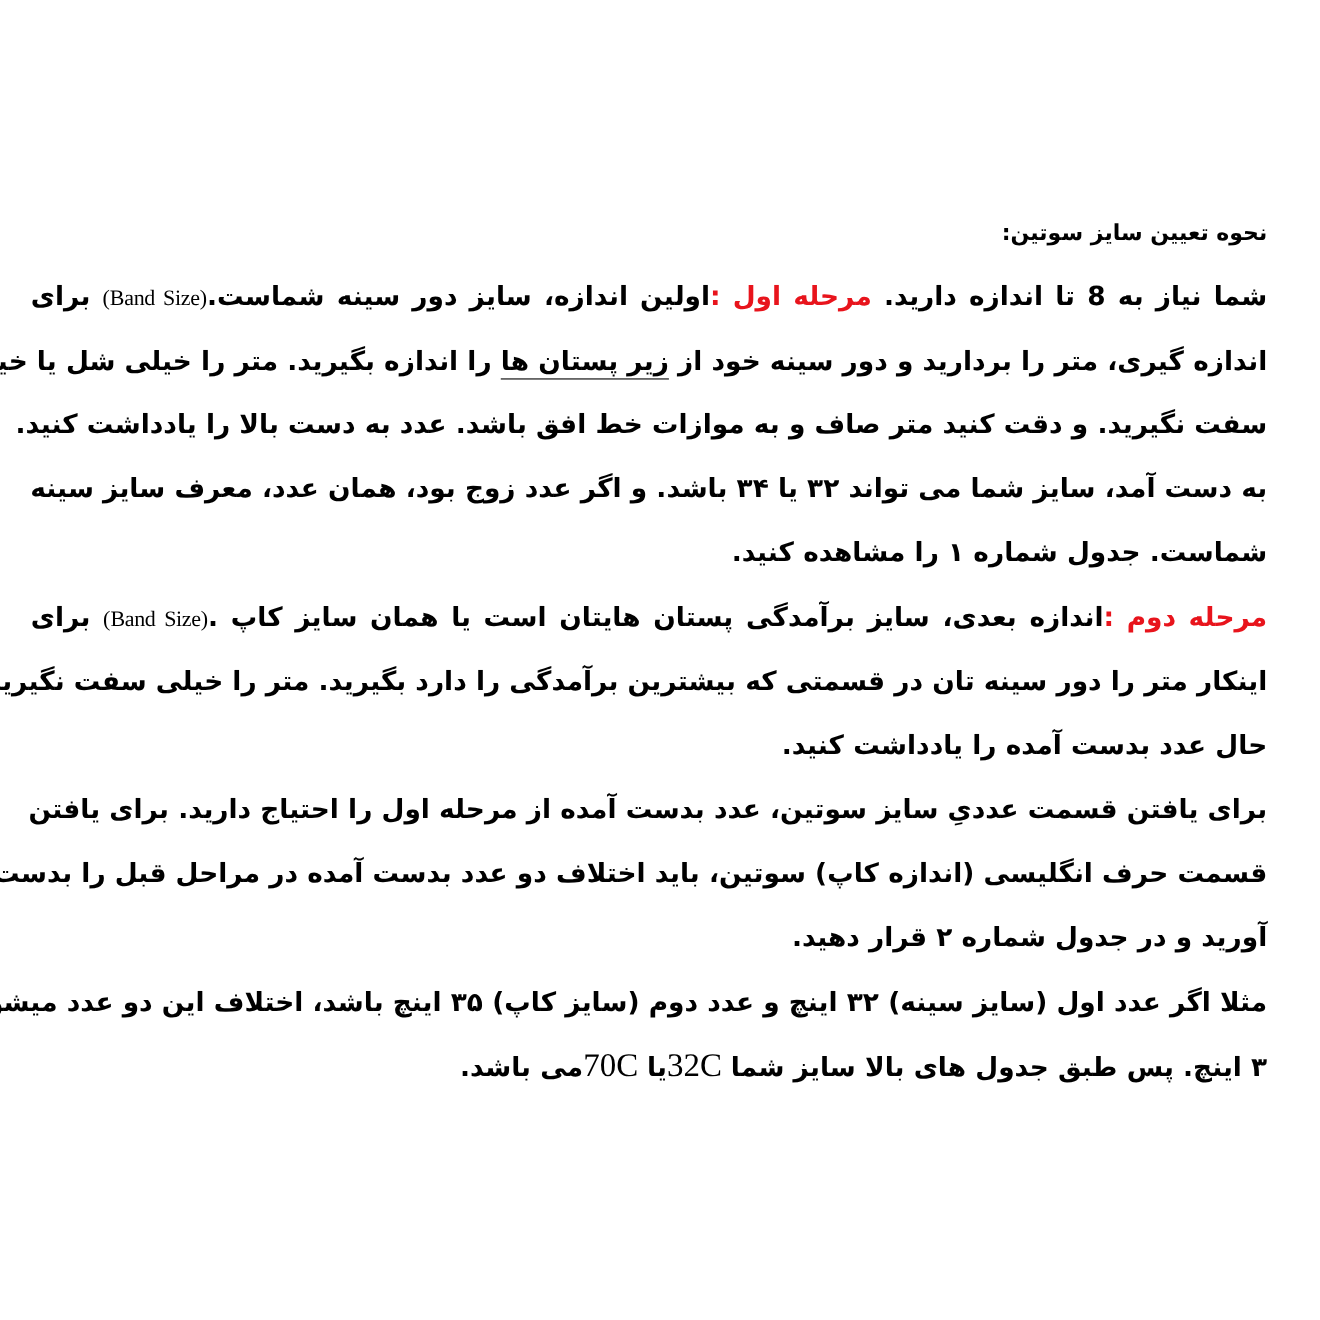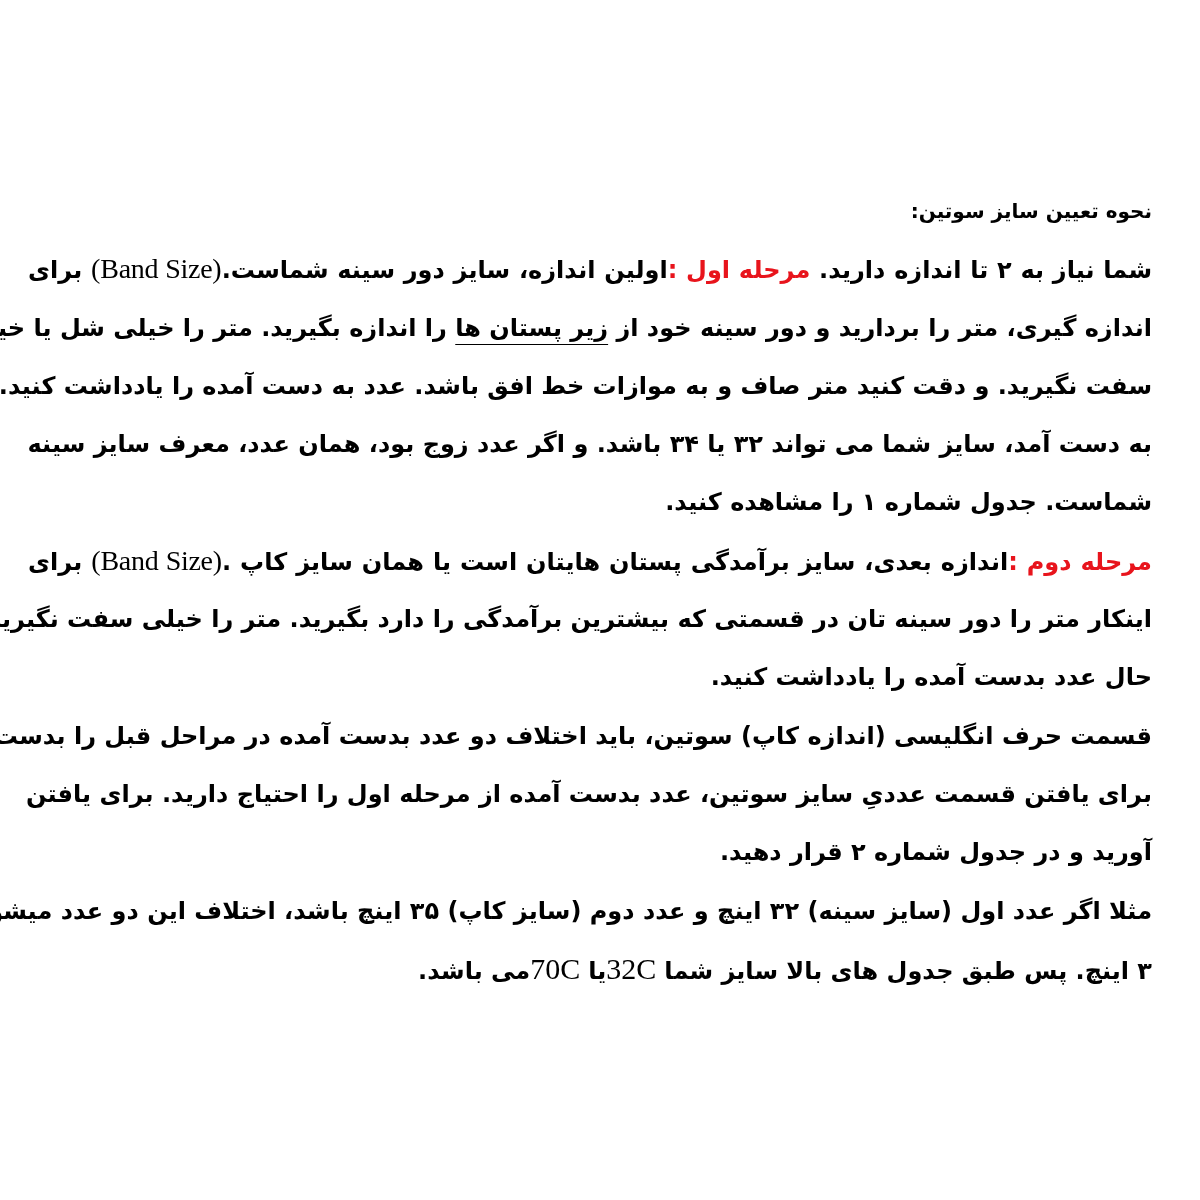--- a/index.html
+++ b/index.html
@@ -39,21 +39,21 @@
     .title {
       font-size: 20px;
       font-weight: bold;
     }
     .red {
       color: #e8141c;
     }
     .latin {
       font-family: "Liberation Serif", serif;
       font-weight: normal;
-      font-size: 28px;
+      font-size: 20px;
       unicode-bidi: isolate;
     }
     .latin-bold {
       font-family: "Liberation Serif", serif;
       font-weight: normal;
       font-size: 30px;
     }
     .underline {
       text-decoration: underline;
       text-underline-offset: 8px;
@@ -63,29 +63,29 @@
 </head>
 <body>
 
 <div class="doc">
 
   <div class="line title">
     <span>نحوه تعیین سایز سوتین:</span>
   </div>
 
   <div class="line justify">
-    <span>شما نیاز به ۲ تا اندازه دارید. </span><span class="red">مرحله اول :</span><span>اولین اندازه، سایز دور سینه شماست.</span><span class="latin">(Band Size)</span><span>  برای</span>
+    <span>شما نیاز به 8 تا اندازه دارید. </span><span class="red">مرحله اول :</span><span>اولین اندازه، سایز دور سینه شماست.</span><span class="latin">(Band Size)</span><span>  برای</span>
   </div>
 
   <div class="line justify">
     <span>اندازه گیری، متر را بردارید و دور سینه خود از </span><span class="underline">زیر پستان ها</span><span> را اندازه بگیرید. متر را خیلی شل یا خیلی</span>
   </div>
 
   <div class="line justify">
-    <span>سفت نگیرید. و دقت کنید متر صاف و به موازات خط افق باشد. عدد به دست آمده را یادداشت کنید.</span>
+    <span>سفت نگیرید. و دقت کنید متر صاف و به موازات خط افق باشد. عدد به دست بالا را یادداشت کنید.</span>
   </div>
 
 
   <div class="line justify">
     <span>به دست آمد، سایز شما می تواند ۳۲ یا ۳۴ باشد. و اگر عدد زوج بود، همان عدد، معرف سایز سینه</span>
   </div>
 
   <div class="line">
     <span>شماست. جدول شماره ۱ را مشاهده کنید.</span>
   </div>
@@ -96,25 +96,25 @@
 
   <div class="line justify">
     <span>اینکار متر را دور سینه تان در قسمتی که بیشترین برآمدگی را دارد بگیرید. متر را خیلی سفت نگیرید.</span>
   </div>
 
   <div class="line">
     <span>حال عدد بدست آمده را یادداشت کنید.</span>
   </div>
 
   <div class="line justify">
-    <span>قسمت حرف انگلیسی (اندازه کاپ) سوتین، باید اختلاف دو عدد بدست آمده در مراحل قبل را بدست</span>
+    <span>برای یافتن قسمت عددیِ سایز سوتین، عدد بدست آمده از مرحله اول را احتیاج دارید. برای یافتن</span>
   </div>
 
   <div class="line justify">
-    <span>برای یافتن قسمت عددیِ سایز سوتین، عدد بدست آمده از مرحله اول را احتیاج دارید. برای یافتن</span>
+    <span>قسمت حرف انگلیسی (اندازه کاپ) سوتین، باید اختلاف دو عدد بدست آمده در مراحل قبل را بدست</span>
   </div>
 
   <div class="line">
     <span>آورید و در جدول شماره ۲ قرار دهید.</span>
   </div>
 
   <div class="line justify">
     <span>مثلا اگر عدد اول (سایز سینه) ۳۲ اینچ و عدد دوم (سایز کاپ) ۳۵ اینچ باشد، اختلاف این دو عدد میشود</span>
   </div>
 

